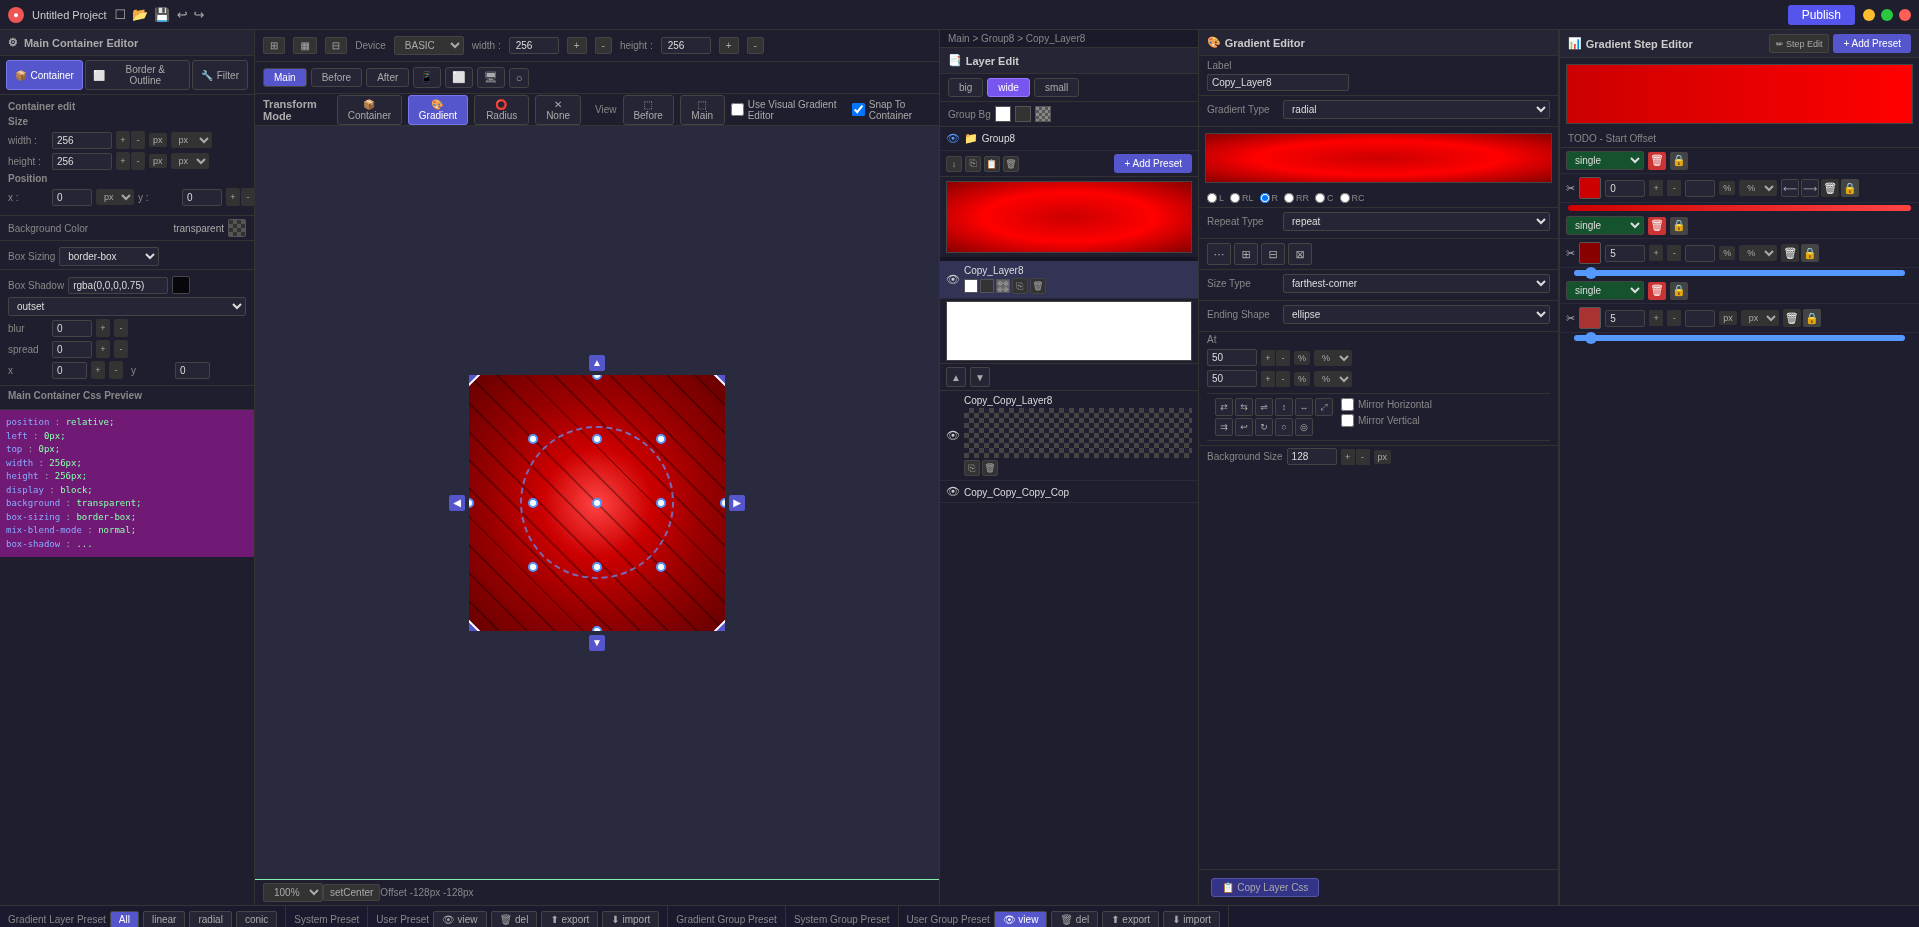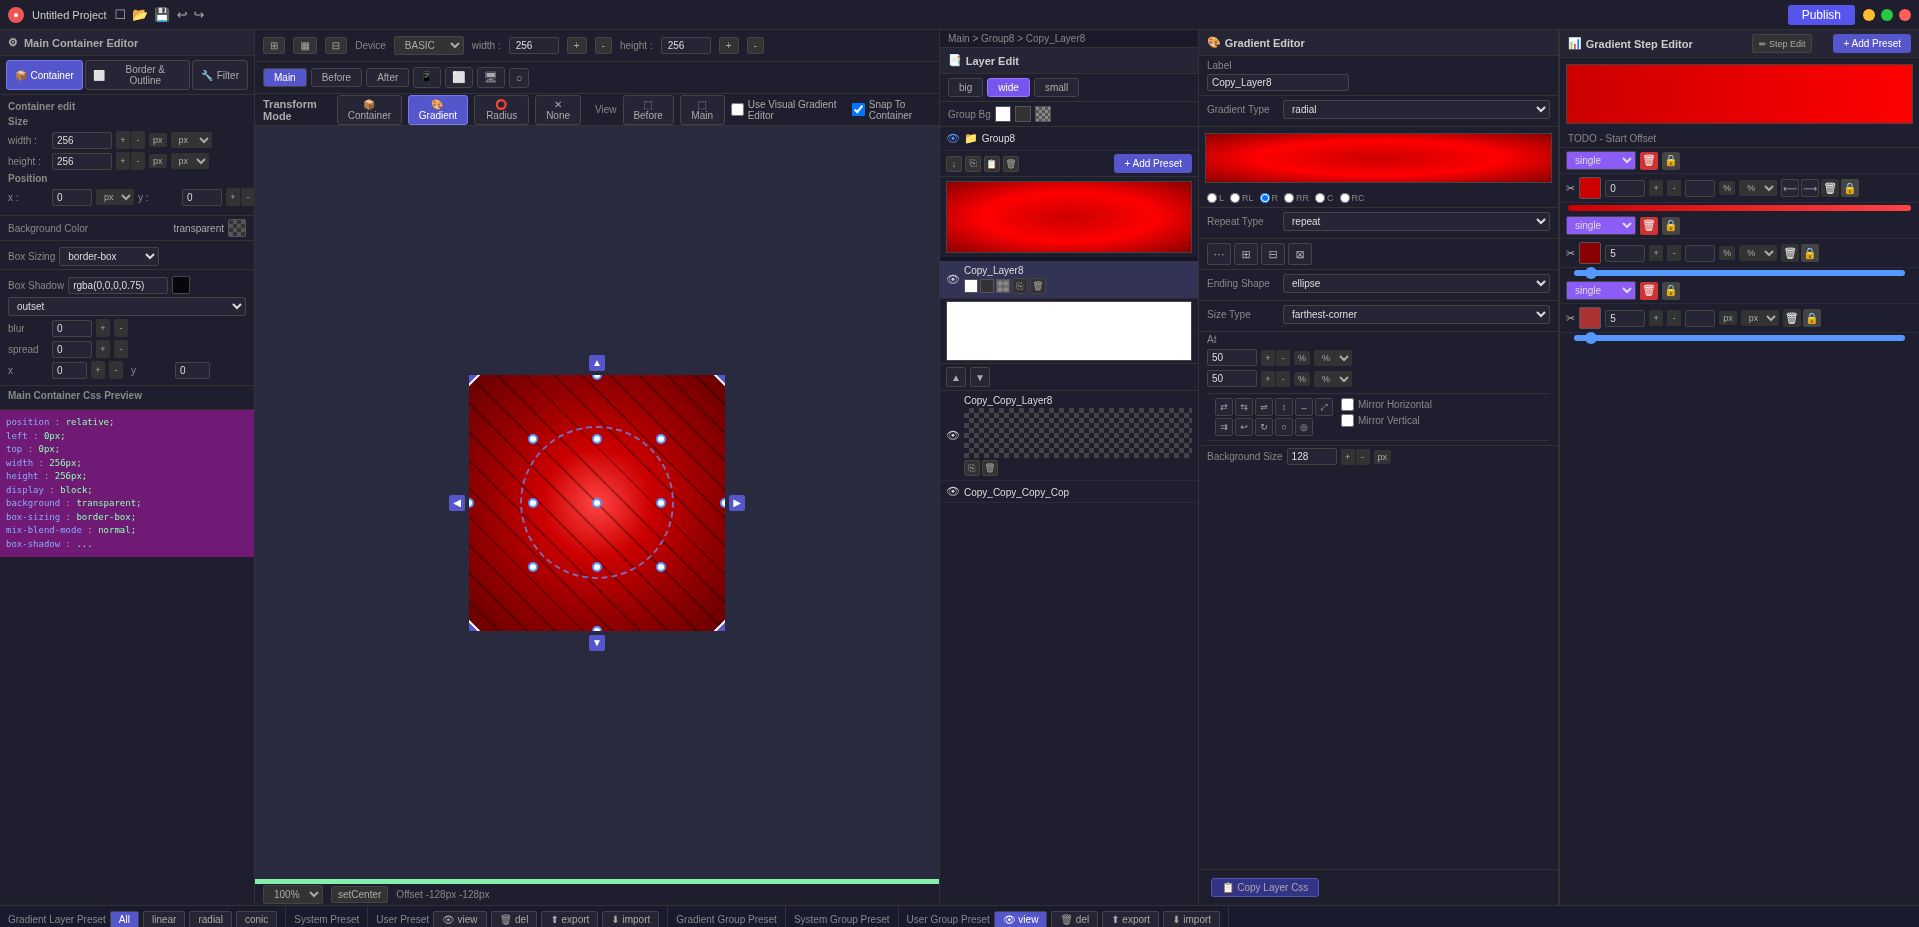--- a/index.html
+++ b/index.html
@@ -63,21 +63,21 @@
     .mode-btn { padding: 3px 8px; border: 1px solid #444; border-radius: 3px; background: #252535; color: #aaa; cursor: pointer; font-size: 10px; display: flex; align-items: center; gap: 3px; }
     .mode-btn.active { background: #5555cc; color: #fff; border-color: #7777ee; }
     .view-label { color: #888; font-size: 10px; margin-left: 8px; }
     .checkbox-row { display: flex; align-items: center; gap: 4px; color: #aaa; font-size: 10px; }
 
     #canvas-wrapper { flex: 1; background: #2a2a3e; display: flex; align-items: center; justify-content: center; position: relative; overflow: hidden; }
 
     
     #canvas-preview { width: 256px; height: 256px; background: radial-gradient(ellipse farthest-corner at 50% 50%, #cc0000, #ff0000, #880000, #440000); position: relative; overflow: hidden; }
 
-    .canvas-zoom-bar { background: #1e1e2e; padding: 3px 8px; display: flex; align-items: center; gap: 8px; border-top: 5px solid #86efac; height: 26px; font-size: 10px; color: #888; }
+    .canvas-zoom-bar { background: #1e1e2e; padding: 3px 8px; display: flex; align-items: center; border-top: 1px solid #86efac; height: 26px; font-size: 10px; color: #888; }
 
     
     .device-size-label { position: absolute; left: -30px; top: 50%; transform: translateY(-50%) rotate(-90deg); color: #666; font-size: 9px; white-space: nowrap; }
 
     
     #right-panels { display: flex; width: 980px; background: #1a1a2e; }
 
     
     #layer-panel { width: 260px; background: #1e1e2e; border-left: 1px solid #333; border-right: 1px solid #333; display: flex; flex-direction: column; }
     .panel-header { background: #252535; padding: 6px 8px; display: flex; align-items: center; gap: 4px; border-bottom: 1px solid #333; }
@@ -136,21 +136,21 @@
     .copy-layer-css-btn { background: #333388; color: #aaa; border: 1px solid #5555aa; padding: 3px 10px; border-radius: 3px; cursor: pointer; font-size: 10px; margin: 4px 6px; }
 
     
     #step-editor { width: 360px; background: #1e1e2e; border-left: 1px solid #333; display: flex; flex-direction: column; }
     .step-preview { height: 60px; margin: 6px; border: 1px solid #444; position: relative; overflow: hidden; }
     .step-preview-gradient { width: 100%; height: 100%; background: linear-gradient(to right, #cc0000, #ff0000); }
 
     .step-todo { padding: 3px 8px; color: #888; font-size: 10px; border-bottom: 1px solid #333; }
 
     .step-row { display: flex; align-items: center; gap: 4px; padding: 3px 6px; border-bottom: 1px solid #2a2a3a; }
-    .step-select { background: #8b5cf6; border: 1px solid #444; color: #ddd; padding: 2px 4px; border-radius: 2px; font-size: 10px; width: 70px; }
+    .step-select { background: #14532d; border: 1px solid #444; color: #ddd; padding: 2px 4px; border-radius: 2px; font-size: 10px; width: 78px; }
     .step-delete-btn { background: #cc3333; color: #fff; border: none; width: 18px; height: 18px; cursor: pointer; border-radius: 2px; font-size: 11px; }
     .step-lock-btn { background: #444; color: #aaa; border: none; width: 18px; height: 18px; cursor: pointer; border-radius: 2px; font-size: 11px; }
 
     .color-picker-row { display: flex; align-items: center; gap: 4px; padding: 3px 6px; border-bottom: 1px solid #2a2a3a; }
     .scissors-icon { color: #aaa; font-size: 11px; cursor: pointer; }
     .color-box { width: 22px; height: 22px; background: #cc0000; border: 1px solid #555; cursor: pointer; border-radius: 2px; }
     .color-value-input { background: #252535; border: 1px solid #444; color: #ddd; padding: 2px 4px; width: 40px; font-size: 10px; border-radius: 2px; }
     .pct-input { background: #252535; border: 1px solid #444; color: #ddd; padding: 2px 4px; width: 30px; font-size: 10px; border-radius: 2px; }
     .pct-unit { background: #333; color: #aaa; padding: 2px 4px; border-radius: 2px; font-size: 9px; cursor: pointer; }
     .step-arrows { display: flex; gap: 2px; }
@@ -585,32 +585,32 @@
       <div class="gradient-icons-row">
         <button class="grad-icon-btn">⋯</button>
         <button class="grad-icon-btn">⊞</button>
         <button class="grad-icon-btn">⊟</button>
         <button class="grad-icon-btn">⊠</button>
       </div>
 
 
       <div class="prop-section">
         <div class="prop-section-row">
+          <span class="prop-section-label">Size Type</span>
+          <select class="prop-section-select">
+            <option>farthest-corner</option><option>closest-corner</option><option>farthest-side</option><option>closest-side</option>
+          </select>
+        </div>
+      </div>
+
+      <div class="prop-section">
+        <div class="prop-section-row">
           <span class="prop-section-label">Ending Shape</span>
           <select class="prop-section-select">
             <option>ellipse</option><option>circle</option>
-          </select>
-        </div>
-      </div>
-
-      <div class="prop-section">
-        <div class="prop-section-row">
-          <span class="prop-section-label">Size Type</span>
-          <select class="prop-section-select">
-            <option>farthest-corner</option><option>closest-corner</option><option>farthest-side</option><option>closest-side</option>
           </select>
         </div>
       </div>
 
       <div class="num-row">
         <span class="prop-section-label">At</span>
       </div>
       <div class="num-row">
         <input class="num-input" value="50" style="">
         <div class="num-step">
@@ -678,21 +678,21 @@
 
       <div style="padding:4px 6px;border-top:1px solid #333;margin-top:auto;">
         <button class="copy-layer-css-btn">📋 <span>Copy Layer Css</span></button>
       </div>
     </div>
 
     <div id="step-editor">
       <div class="panel-header step-editor-header">
         <span>📊</span>
         <span class="panel-title">Gradient Step Editor</span>
-        <div style="display:flex;gap:21px;margin-left:auto;">
+        <div style="display:flex;gap:4px;margin-left:auto;">
           <button class="toolbar-btn" style="font-size:9px;">✏ <span>Step Edit</span></button>
           <button class="add-preset-btn">+ <span>Add Preset</span></button>
         </div>
       </div>
 
       <div class="step-preview">
         <div class="step-preview-gradient"></div>
       </div>
 
       <div class="step-todo">TODO - Start Offset</div>

